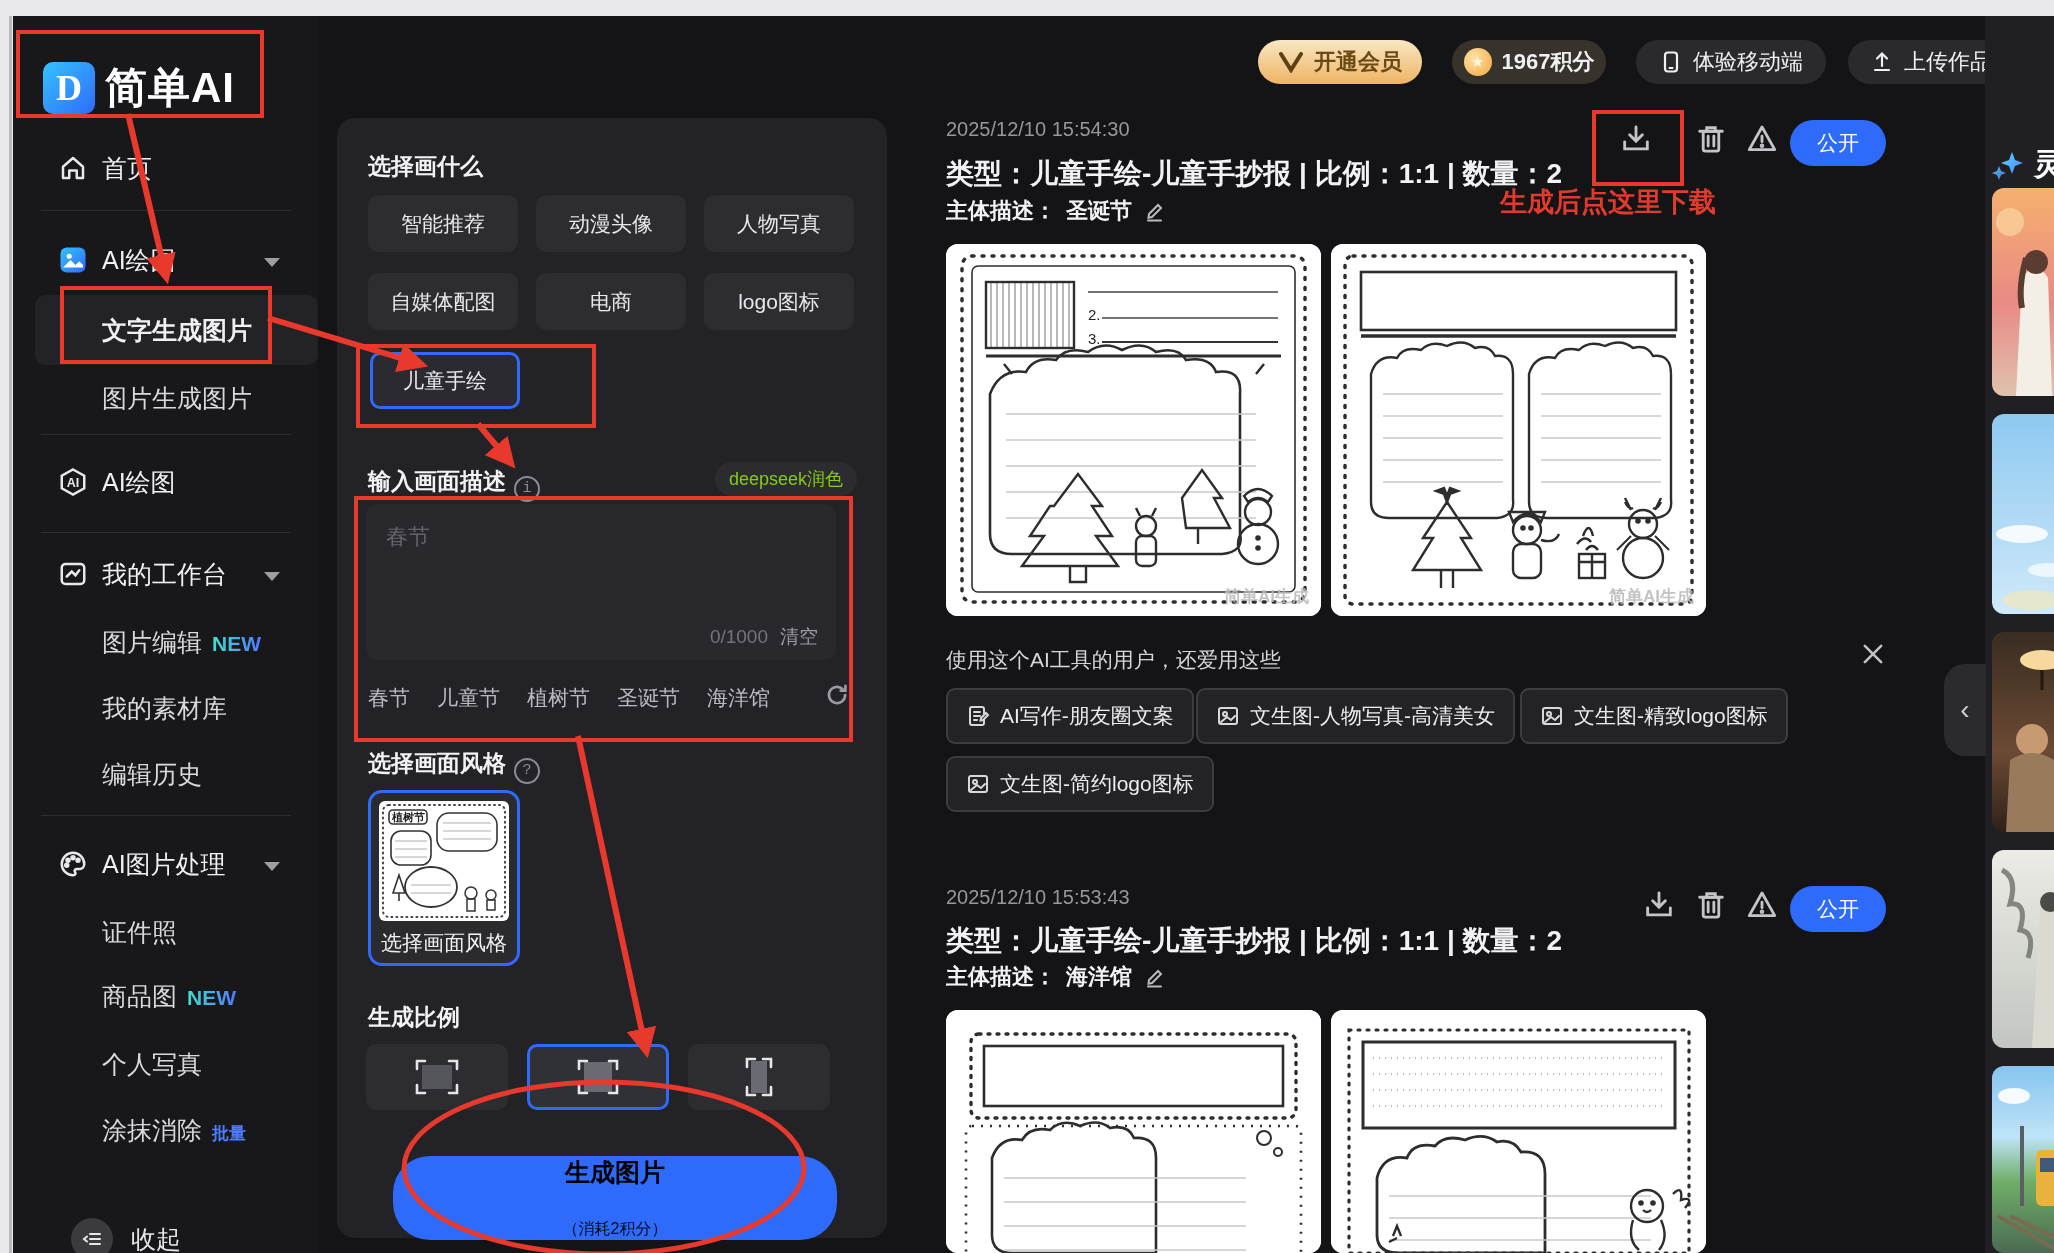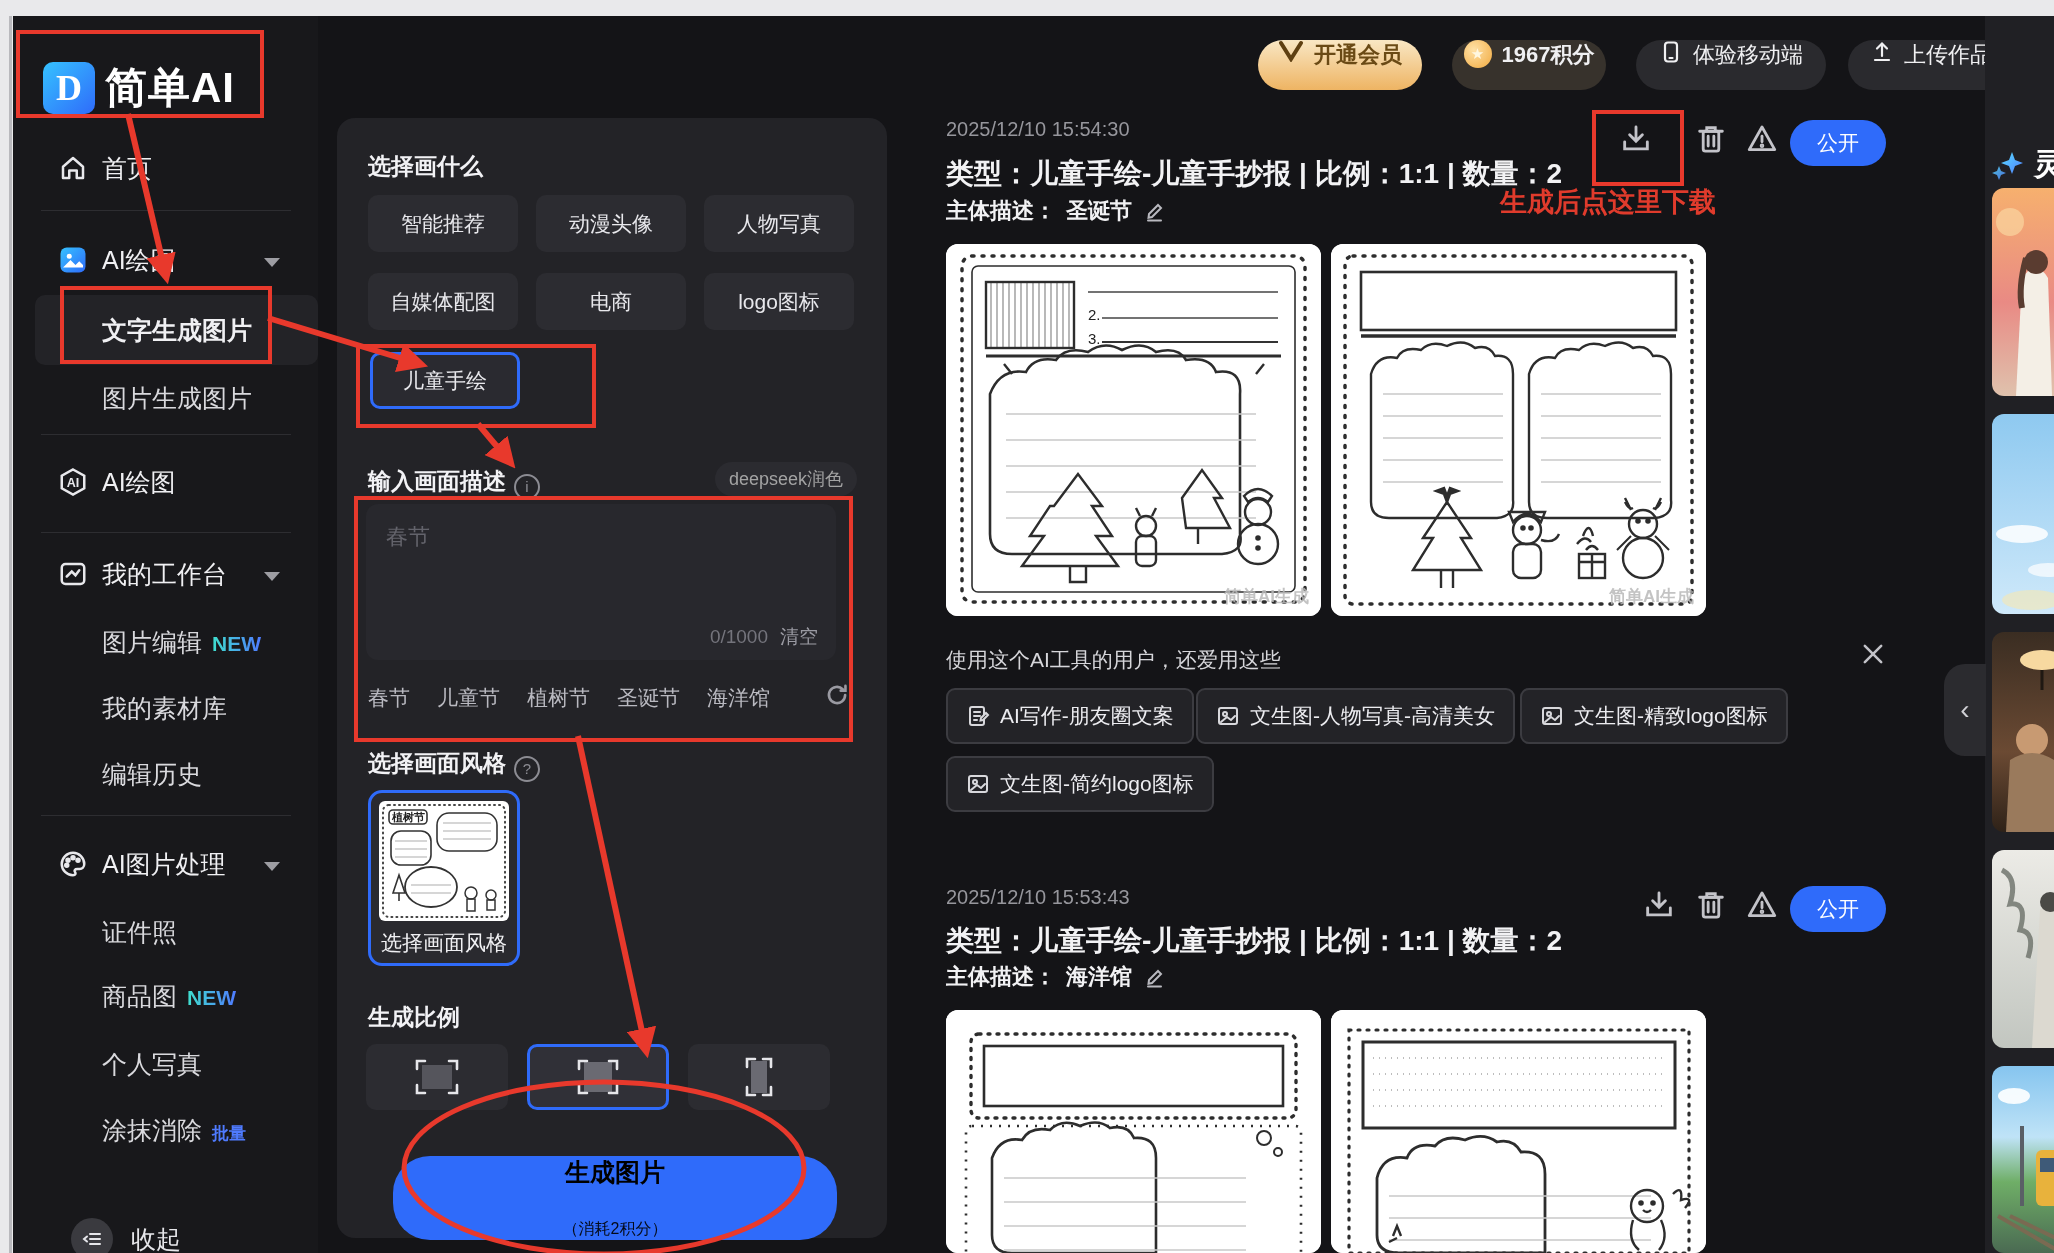--- a/index.html
+++ b/index.html
@@ -17,25 +17,25 @@
   .active-bg{position:absolute;left:22px;top:279px;width:283px;height:70px;background:#232327;border-radius:10px;}
   .newb{font-size:21px;font-weight:bold;margin-left:10px;background:linear-gradient(90deg,#3fe0cf,#4f7bff);-webkit-background-clip:text;background-clip:text;color:transparent;-webkit-text-fill-color:transparent;}
   .batchb{font-size:17px;font-weight:bold;margin-left:10px;color:#4f7bff;margin-top:12px;}
   #logo{position:absolute;left:30px;top:44px;display:flex;align-items:center;gap:10px;}
   #logo .dbox{width:52px;height:52px;border-radius:10px;background:linear-gradient(135deg,#35c2ff,#2f6bfa);display:flex;align-items:center;justify-content:center;color:#fff;font-weight:bold;font-size:36px;font-family:"Liberation Serif",serif;}
   #logo .ltxt{color:#fff;font-size:42px;font-weight:bold;letter-spacing:1px;}
   #collapse-row{position:absolute;left:58px;top:1202px;display:flex;align-items:center;gap:18px;color:#e6e6ea;font-size:25px;}
   #collapse-row .cbtn{width:42px;height:42px;border-radius:50%;background:#3a3a3f;display:flex;align-items:center;justify-content:center;}
   
   #panel{position:absolute;left:324px;top:102px;width:550px;height:1120px;background:#232327;border-radius:18px;}
-  .sec-title{position:absolute;color:#f2f2f5;font-size:23px;font-weight:bold;}
+  .sec-title{position:absolute;color:#f2f2f5;font-size:23px;font-weight:bold;font-family:Liberation Mono, monospace;}
   .cat-btn{position:absolute;width:150px;height:57px;background:#2c2c31;border-radius:10px;color:#e8e8ec;font-size:21px;display:flex;align-items:center;justify-content:center;cursor:pointer;}
   .cat-sel{border:3px solid #2f6bfa;background:#2a2a30;width:144px;height:51px;}
   .hint-ic{display:inline-block;width:22px;height:22px;border:2px solid #8c8c93;border-radius:50%;color:#8c8c93;font-size:15px;line-height:22px;text-align:center;vertical-align:-3px;margin-left:8px;font-weight:normal;}
-  #polish{position:absolute;left:378px;top:344px;width:142px;height:34px;background:#2b2b30;border-radius:17px;color:#a3a3a3;font-size:18px;display:flex;align-items:center;justify-content:center;}
+  #polish{position:absolute;left:378px;top:344px;width:142px;height:34px;background:#2b2b30;border-radius:17px;color:#84cc16;font-size:18px;display:flex;align-items:center;justify-content:center;}
   #prompt-wrap{position:absolute;left:29px;top:386px;width:470px;height:156px;background:#28282d;border-radius:12px;}
   #prompt{width:100%;height:100%;background:transparent;border:none;outline:none;resize:none;color:#ddd;font-size:22px;padding:18px 20px;box-sizing:border-box;font-family:inherit;}
   #prompt::placeholder{color:#63636b;}
   #counter{position:absolute;right:18px;bottom:10px;color:#74747c;font-size:19px;}
   #counter .clr{color:#9a9aa2;margin-left:12px;cursor:pointer;}
   #sug-row{position:absolute;left:31px;top:566px;display:flex;gap:27px;color:#b9b9c0;font-size:21px;}
   #refresh{position:absolute;left:487px;top:564px;width:26px;height:26px;color:#9a9aa2;cursor:pointer;}
   #style-card{position:absolute;left:31px;top:672px;width:146px;height:170px;border:3px solid #2f6bfa;border-radius:14px;background:#2a2a2f;}
   #style-card .simg{position:absolute;left:8px;top:8px;width:130px;height:120px;background:#fff;border-radius:6px;overflow:hidden;}
   #style-card .sname{position:absolute;left:0;bottom:6px;width:100%;text-align:center;color:#f0f0f3;font-size:21px;}
@@ -49,21 +49,21 @@
   .meta{position:absolute;color:#f2f2f4;font-size:28px;font-weight:600;}
   .subject{position:absolute;color:#f2f2f4;font-size:22px;font-weight:600;display:flex;align-items:center;gap:10px;}
   .ic-btn{position:absolute;width:34px;height:34px;color:#c3c3c9;cursor:pointer;}
   .pub-btn{position:absolute;width:96px;height:46px;border-radius:23px;background:#2f6bfa;color:#fff;font-size:21px;display:flex;align-items:center;justify-content:center;cursor:pointer;}
   .img-card{position:absolute;width:375px;background:#fff;border-radius:12px;overflow:hidden;}
   .wm{position:absolute;right:12px;bottom:8px;color:#b9b9b9;font-size:17px;font-weight:bold;opacity:.85;}
   .rel-title{position:absolute;color:#d6d6da;font-size:21px;}
   .tagbtn{position:absolute;height:52px;background:#232327;border:2px solid #3c3c41;border-radius:9px;color:#ececf0;font-size:21px;display:inline-flex;align-items:center;gap:10px;padding:0 18px;cursor:pointer;white-space:nowrap;}
   .tagbtn svg{width:24px;height:24px;color:#d8d8dc;}
   
-  .pill{position:absolute;height:50px;border-radius:25px;display:flex;justify-content:center;gap:10px;font-size:22px;color:#f0f0f2;background:#2a2a2e;cursor:pointer;}
+  .pill{position:absolute;height:44px;border-radius:25px;display:flex;align-items:center;justify-content:center;gap:10px;font-size:22px;color:#f0f0f2;background:#2a2a2e;cursor:pointer;}
   #vip{background:linear-gradient(180deg,#f9e7c4,#eeb463);color:#6a4a15;font-weight:bold;}
   #points{background:#37322c;font-weight:bold;}
   .coin{width:28px;height:28px;border-radius:50%;background:radial-gradient(circle at 35% 35%,#ffe1a6,#f0a93f);display:flex;align-items:center;justify-content:center;color:#fff7e0;font-size:15px;}
   
   #rail{position:absolute;left:1972px;top:0;width:69px;height:1237px;background:#202024;}
   #rail-title{position:absolute;left:7px;top:128px;display:flex;align-items:center;gap:8px;color:#fff;font-size:30px;font-weight:bold;white-space:nowrap;}
   .thumb{position:absolute;left:7px;width:76px;border-radius:12px;overflow:hidden;}
   #rail-collapse{position:absolute;left:1931px;top:648px;width:42px;height:92px;background:#2b2b2f;border-radius:21px 0 0 21px;display:flex;align-items:center;justify-content:center;color:#d0d0d5;font-size:28px;cursor:pointer;}
   
   .ann-rect{position:absolute;border:4px solid #e8392c;pointer-events:none;}

